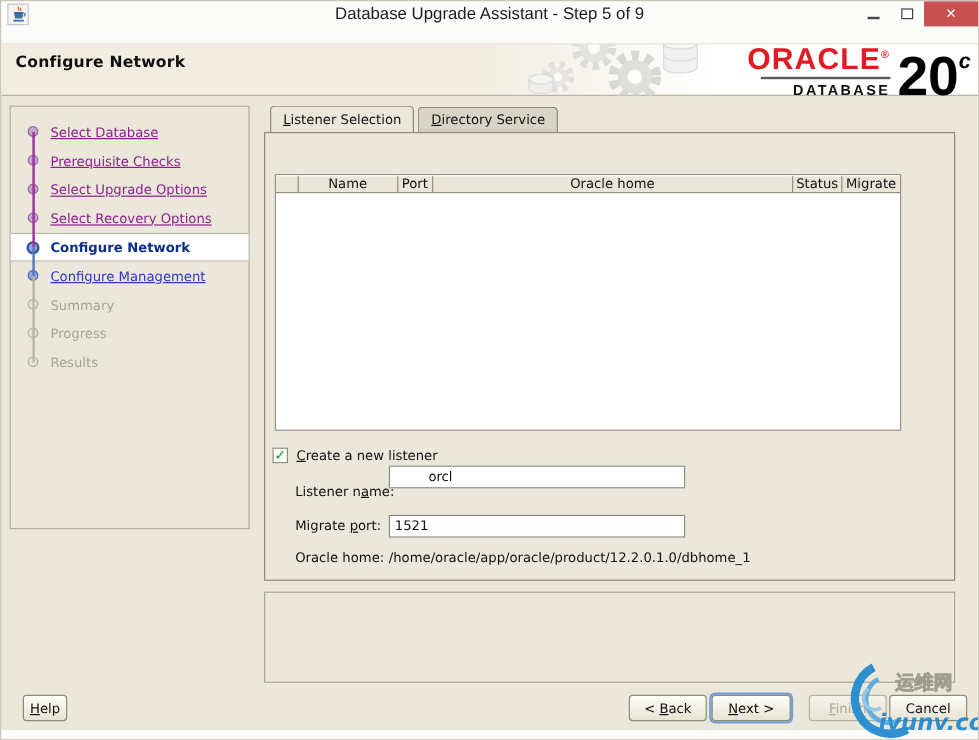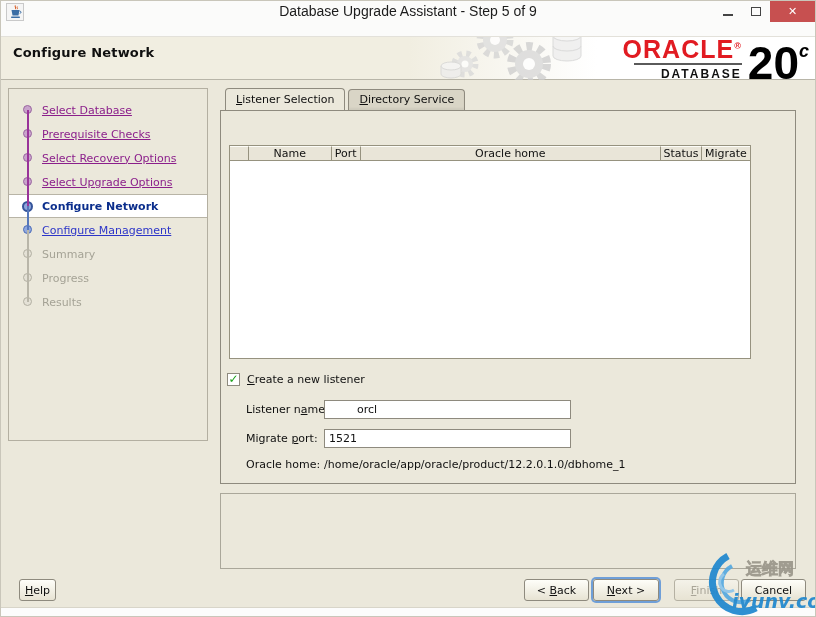--- a/index.html
+++ b/index.html
@@ -160,25 +160,25 @@
       <li class="step visited">
           <span class="bullet"></span>
           <span class="step-label">Select Database</span>
         </li>
       <li class="step visited">
           <span class="bullet"></span>
           <span class="step-label">Prerequisite Checks</span>
         </li>
       <li class="step visited">
           <span class="bullet"></span>
+          <span class="step-label">Select Upgrade Options</span>
+        </li>
+      <li class="step visited">
+          <span class="bullet"></span>
           <span class="step-label">Select Recovery Options</span>
-        </li>
-      <li class="step visited">
-          <span class="bullet"></span>
-          <span class="step-label">Select Upgrade Options</span>
         </li>
       <li class="step current">
           <span class="bullet"></span>
           <span class="step-label">Configure Network</span>
         </li>
       <li class="step next">
           <span class="bullet"></span>
           <span class="step-label">Configure Management</span>
         </li>
       <li class="step disabled">
@@ -214,21 +214,21 @@
       </div>
       <div></div>
     </div>
 
     <div class="cb-row">
       <div class="checkbox"><span>✓</span></div>
       <div class="cb-label"><span class="mn">C</span><span>reate a new listener</span></div>
     </div>
 
     <div class="field-label" style="top:289px;"><span>Listener n</span><span class="mn">a</span><span>me:</span></div>
-    <input class="text-input" style="top: 289px; padding-left: 32px;" type="text" value="orcl">
+    <input class="text-input" style="top: 277px; padding-left: 32px;" type="text" value="orcl">
 
     <div class="field-label" style="top:318px;"><span>Migrate </span><span class="mn">p</span><span>ort:</span></div>
     <input class="text-input" style="top: 318px;" type="text" value="1521">
 
     <div class="field-label" style="top:344px;">Oracle home:</div>
     <div class="static-value" style="top:346px;">/home/oracle/app/oracle/product/12.2.0.1.0/dbhome_1</div>
   </div>
 
   <div class="message-box"></div>
 

